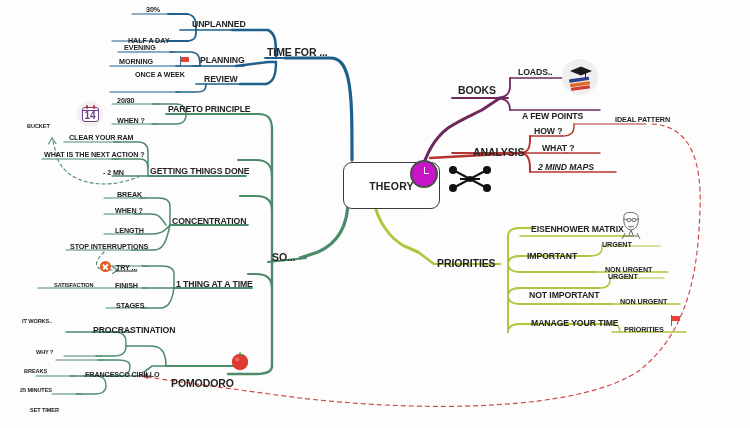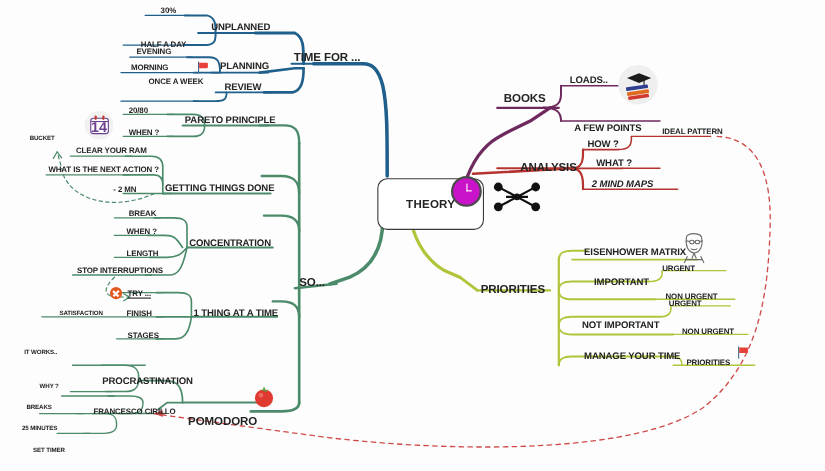--- a/index.html
+++ b/index.html
@@ -43,21 +43,21 @@
   
   .cal{width:26px;height:26px;border-radius:50%;background:#f1f1f1;
        display:flex;align-items:center;justify-content:center;}
   .cal-in{width:17px;height:15px;border:1.6px solid #6b3f8e;border-radius:3px;
           background:#fff;position:relative;display:flex;align-items:flex-end;
           justify-content:center;box-sizing:border-box;}
   .cal-in:before,.cal-in:after{content:"";position:absolute;top:-3px;width:2px;height:4px;
           background:#c0392b;border-radius:1px;}
   .cal-in:before{left:3px;} .cal-in:after{right:3px;}
   .cal-bar{position:absolute;top:2.5px;left:0;right:0;height:1.4px;background:#6b3f8e;}
-  .cal-num{font-size:13px;font-weight:bold;color:#6b3f8e;line-height:10px;text-align:right;}
+  .cal-num{font-size:10px;font-weight:bold;color:#6b3f8e;line-height:10px;text-align:right;}
 
   
   .clock{width:24px;height:24px;border-radius:50%;background:#c913c9;
          border:2.2px solid #4a4a4a;position:relative;}
   .clock:before{content:"";position:absolute;left:50%;top:5px;width:1.4px;height:7px;background:#fff;}
   .clock:after{content:"";position:absolute;left:50%;top:11px;width:5px;height:1.4px;background:#fff;}
 
   
   .flag{position:absolute;width:10px;height:11px;}
   .flag .pole{position:absolute;left:0;top:0;width:1.2px;height:11px;background:#4a6a8a;}
@@ -279,21 +279,21 @@
   <div class="node lvl3" style="left:116px;top:305px;">STAGES</div>
 
   <div class="node lvl1" style="left:171px;top:364px;margin-top:19px;">POMODORO</div>
   <svg class="ic" style="left:228px;top:348px;" width="24" height="24" viewBox="0 0 24 24">
     <circle cx="12" cy="14" r="8.2" fill="#e03a30"></circle>
     <circle cx="9.2" cy="11.4" r="2.2" fill="#f07a70" opacity="0.75"></circle>
     <path d="M7.5,6.2 L12,7.6 L16.6,5.9 L13.6,8.3 L12,6.9 Z" fill="#3fae3f"></path>
     <rect x="11.3" y="4.1" width="1.5" height="3.2" fill="#3fae3f"></rect>
   </svg>
 
-  <div class="node lvl2" style="left:93px;top:330px;margin-top:16px;">PROCRASTINATION</div>
+  <div class="node lvl2" style="left:93px;top:330px;">PROCRASTINATION</div>
   <div class="node lvl4" style="left:22px;top:321px;">IT WORKS..</div>
   <div class="node lvl4" style="left:36px;top:352px;">WHY ?</div>
 
   <div class="node lvl3" style="left:85px;top:374px;">FRANCESCO CIRILLO</div>
   <div class="node lvl4" style="left:24px;top:371px;">BREAKS</div>
   <div class="node lvl4" style="left:20px;top:390px;">25 MINUTES</div>
   <div class="node lvl4" style="left:30px;top:410px;">SET TIMER</div>
 
   <div class="node lvl1" style="left:458px;top:90px;">BOOKS</div>
   <div class="node lvl2" style="left:518px;top:72px;">LOADS..</div>
@@ -314,37 +314,37 @@
     </g>
     <g fill="#111">
       <circle cx="9" cy="7" r="4"></circle>
         <circle cx="9" cy="25" r="4"></circle>
       <circle cx="43" cy="7" r="4"></circle>
         <circle cx="43" cy="25" r="4"></circle>
       <circle cx="26" cy="16" r="3"></circle>
     </g>
   </svg>
   <div class="node lvl2" style="left:534px;top:131px;">HOW ?</div>
-  <div class="node lvl3" style="left:579px;top:119px;padding-left:23px;">IDEAL PATTERN</div>
+  <div class="node lvl3" style="left:592px;top:119px;padding-left:23px;">IDEAL PATTERN</div>
   <div class="node lvl2" style="left:542px;top:148px;">WHAT ?</div>
   <div class="node lvl2" style="left:538px;top:167px;font-style:italic;">2 MIND MAPS</div>
 
   <div class="node lvl1" style="left:437px;top:263px;">PRIORITIES</div>
   <div class="node lvl2" style="left:531px;top:229px;">EISENHOWER MATRIX</div>
   <svg class="ic" style="left:616px;top:207px;" width="30" height="34" viewBox="0 0 30 34">
     <g stroke="#6a6a6a" stroke-width="1" fill="none">
       <path d="M8,9 C8,4 22,4 22,10 C23,16 21,22 15,23 C9,22 7,16 8,9 Z"></path>
       <path d="M11,13 a2,1.6 0 1,0 4,0 a2,1.6 0 1,0 -4,0"></path>
       <path d="M16,13 a2,1.6 0 1,0 4,0 a2,1.6 0 1,0 -4,0"></path>
       <path d="M15,13 L16,13 M8,12 L11,12.6 M20,12.6 L23,12"></path>
       <path d="M12,19 C13.5,20.2 16.5,20.2 18,19"></path>
       <path d="M15,23 L13,28 M15,23 L17,28 M9,26 L6,32 M21,26 L24,32 M7,29 L23,29"></path>
     </g>
   </svg>
-  <div class="node lvl2" style="left:527px;top:256px;margin-left:13px;">IMPORTANT</div>
+  <div class="node lvl2" style="left:527px;top:256px;">IMPORTANT</div>
   <div class="node lvl3" style="left:602px;top:244px;">URGENT</div>
   <div class="node lvl3" style="left:605px;top:269px;">NON URGENT</div>
   <div class="node lvl2" style="left:529px;top:295px;">NOT IMPORTANT</div>
   <div class="node lvl3" style="left:608px;top:276px;">URGENT</div>
   <div class="node lvl3" style="left:620px;top:301px;">NON URGENT</div>
   <div class="node lvl2" style="left:531px;top:323px;">MANAGE YOUR TIME</div>
   <div class="node lvl3" style="left:624px;top:329px;">PRIORITIES</div>
   <div class="flag" style="left:671px;top:315px;">
     <div class="pole"></div>
       <div class="cloth"></div>

